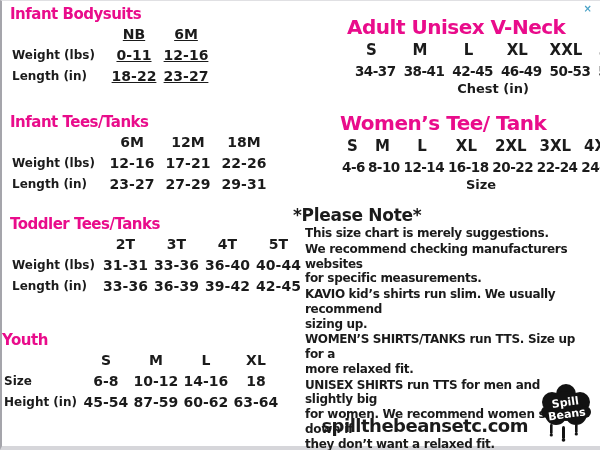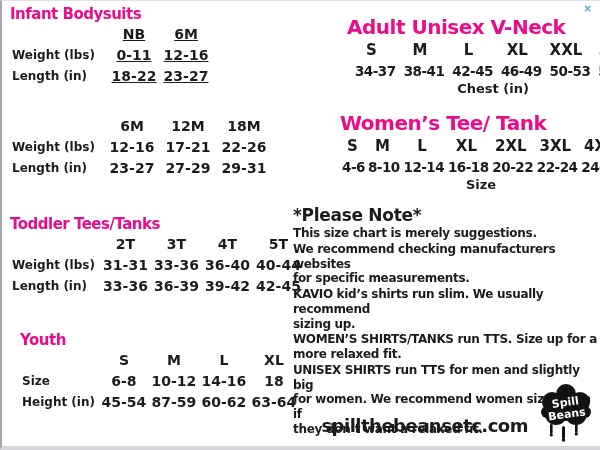--- a/index.html
+++ b/index.html
@@ -33,21 +33,21 @@
   .tr-right{width:100%;}
   .tr-right th{font-size:15px;padding:1px 0;}
   .tr-right td{font-size:13.5px;letter-spacing:-0.5px;padding:1px 0;text-align:right;}
   .t-foot{
     text-align:center;font-weight:bold;font-size:13px;margin-top:0px;
   }
   .note-title{
     margin:0;font-size:17px;font-weight:bold;letter-spacing:-0.3px;
   }
   .note-body p{
-    margin:1px 0;font-size:12px;font-weight:bold;line-height:1.23;
+    margin:1px 12px;font-size:12px;font-weight:bold;line-height:1.23;
     letter-spacing:-0.3px;white-space:pre-line;
   }
   .note-body .hvy{font-weight:900;letter-spacing:-0.4px;}
   .website{
     position:absolute;right:72px;bottom:10px;
     font-weight:bold;font-size:18px;letter-spacing:-0.5px;
   }
   .logo{position:absolute;right:2px;bottom:0px;}
   .broken-x{
     position:absolute;top:2px;right:8px;
@@ -78,20 +78,21 @@
       <tr>
         <th class="lab">Length (in)</th>
         <td>18-22</td>
         <td>23-27</td>
       </tr>
     </tbody>
       </table>
   </div>
 
   <div class="sec" style="left:8px;top:114px;">
+    <h2 class="sec-title">Infant Tees/Tanks</h2>
     <table class="tbl t2">
       <tbody>
           <tr>
         <th class="lab"></th>
         <th class="c">6M</th>
         <th class="c">12M</th>
         <th class="c">18M</th>
       </tr>
       <tr>
         <th class="lab">Weight (lbs)</th>
@@ -131,21 +132,21 @@
         <th class="lab">Length (in)</th>
         <td>33-36</td>
         <td>36-39</td>
         <td>39-42</td>
         <td>42-45</td>
       </tr>
     </tbody>
       </table>
   </div>
 
-  <div class="sec" style="left:18px;top:332px;">
+  <div class="sec" style="left:0;top:332px;">
     <h2 class="sec-title">Youth</h2>
     <table class="tbl t4">
       <tbody>
           <tr>
         <th class="lab"></th>
         <th class="c">S</th>
         <th class="c">M</th>
         <th class="c">L</th>
         <th class="c">XL</th>
       </tr>

